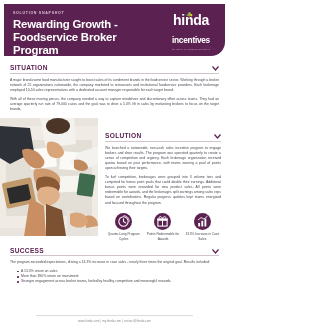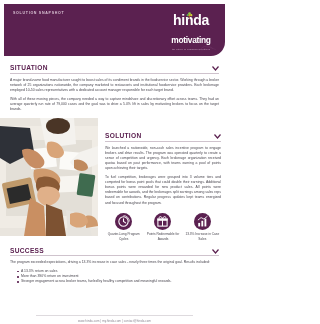--- a/index.html
+++ b/index.html
@@ -196,33 +196,34 @@
     letter-spacing: 0.1px;
   }
 </style>
 </head>
 <body>
 
 <div class="page">
 
   <div class="header">
     <div class="eyebrow">SOLUTION SNAPSHOT</div>
+    <div class="title">Rewarding Growth - Foodservice Broker Program</div>
 
     <div class="logo">
       <div class="logo-main">
         <span>hinda</span>
         <svg class="logo-tree" viewBox="0 0 20 20">
           <circle cx="10" cy="5" r="4" fill="#8cc63f"></circle>
           <circle cx="5" cy="9" r="3.3" fill="#4caf50"></circle>
           <circle cx="15" cy="9" r="3.3" fill="#cddc39"></circle>
           <circle cx="10" cy="10" r="3" fill="#f7941e"></circle>
           <rect x="9" y="11" width="2" height="8" fill="#8b5e2a"></rect>
         </svg>
       </div>
-      <div class="logo-word2">motivating</div>
+      <div class="logo-word2">incentives</div>
       <div class="logo-tag">the future of engaging incentives</div>
     </div>
 
     <svg class="swirl" viewBox="0 0 60 24">
       <path d="M2 20 C 14 2, 34 2, 46 14" stroke="#7d4475" stroke-width="2" fill="none"></path>
       <path d="M8 22 C 20 8, 40 8, 56 18" stroke="#7d4475" stroke-width="1.4" fill="none"></path>
     </svg>
   </div>
 
   <div class="situation">

